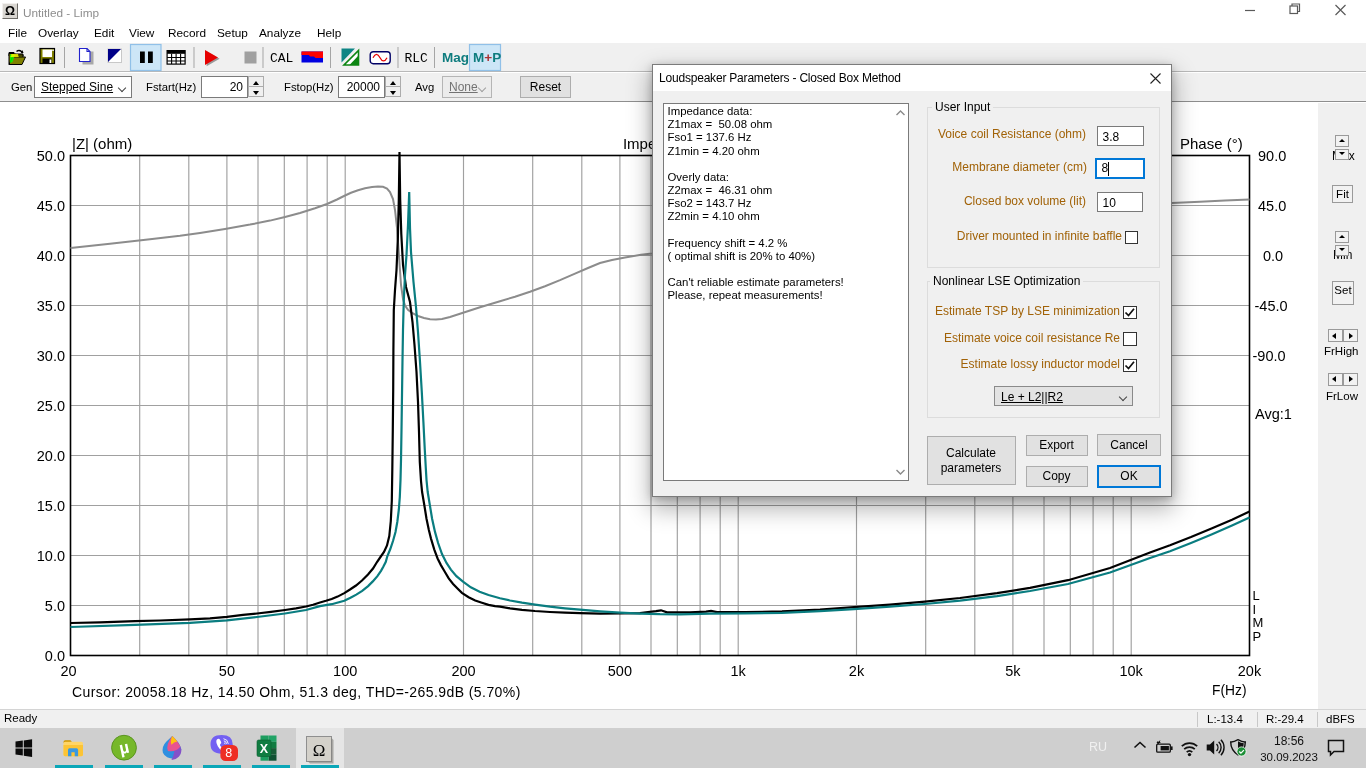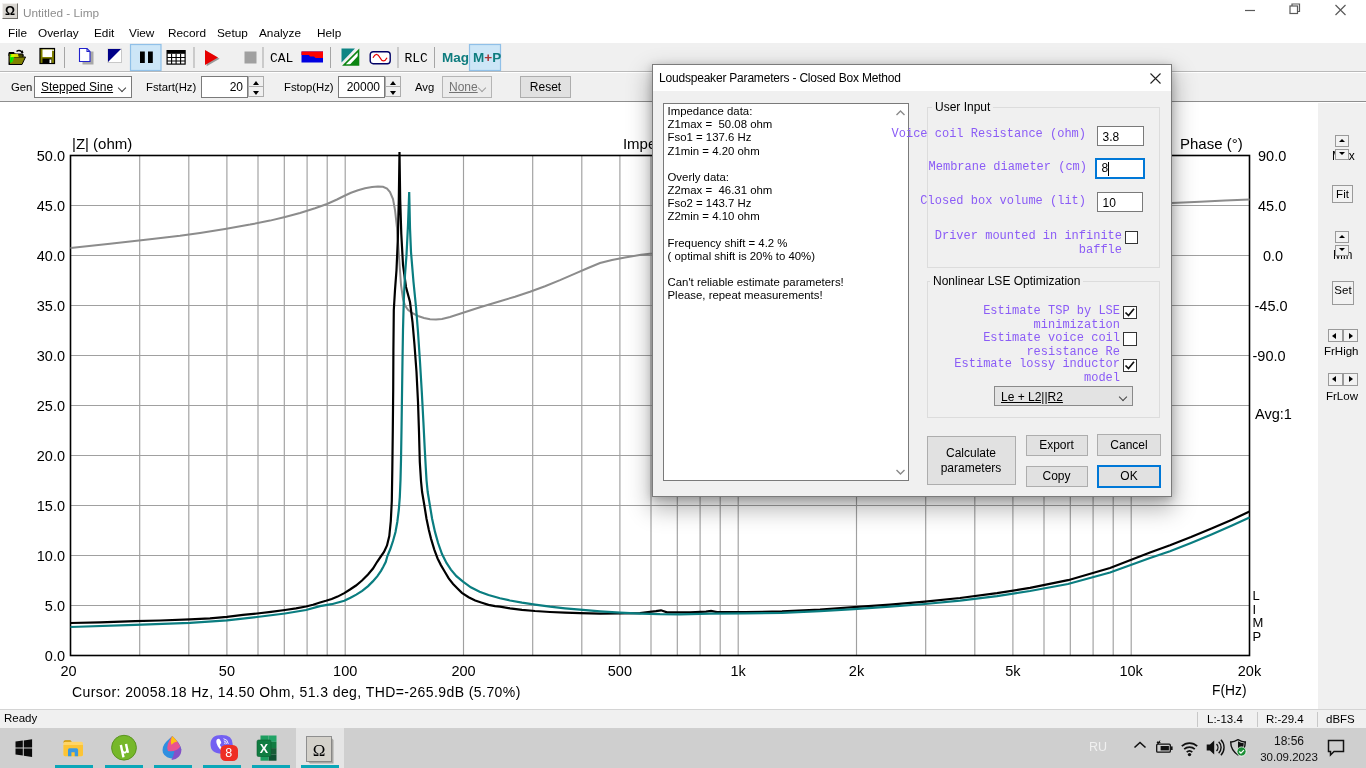--- a/index.html
+++ b/index.html
@@ -39,21 +39,21 @@
 .ssep { position:absolute; top:2px; width:1px; height:15px; background:#c8c8c8; }
 #taskbar { position:absolute; left:0; top:728px; width:1366px; height:40px; background:#cfcfcf; }
 .tbul { position:absolute; top:37px; height:3px; background:#0ba7b8; }
 #dialog { position:absolute; left:652px; top:64px; width:520px; height:433px; background:#f0f0f0; border:1.2px solid #7b7b7b; box-shadow:0 10px 22px 2px rgba(0,0,0,0.30), 0 2px 8px rgba(0,0,0,0.22); }
 #dlg-title { position:absolute; left:0; top:0; width:518px; height:26px; background:#fff; }
 #dlg-title .tx { position:absolute; left:6px; top:6px; font-size:12px; letter-spacing:-0.2px; color:#000; }
 #listbox { position:absolute; left:10px; top:38px; width:246px; height:378px; background:#fff; border:1px solid #7a7a7a; }
 #listbox pre { font-family:"Liberation Sans", sans-serif; font-size:11.4px; line-height:13.17px; margin:1px 0 0 3.5px; color:#000; }
 .grp { position:absolute; border:1px solid #dcdcdc; }
 .grp-lab { position:absolute; font-size:12px; color:#000; background:#f0f0f0; padding:0 3px; }
-.rlab { position:absolute; font-size:12px; color:#8b5cf6; text-align:right;font-family:Liberation Mono, monospace; }
+.rlab { position:absolute; font-size:12px; color:#a16207; text-align:right; }
 .dlg-input { position:absolute; background:#fff; border:1px solid #7a7a7a; font-size:12px; }
 .dlg-input .tx { position:absolute; left:5px; top:2.5px; }
 .cb { position:absolute; width:13.5px; height:13.5px; background:#fff; border:1.4px solid #333; }
 .cb svg { position:absolute; left:0.4px; top:0.8px; }
 .dbtn { position:absolute; background:#e1e1e1; border:1px solid #adadad; font-size:12px; color:#000; text-align:center; }
 </style>
 </head>
 <body>
 
 <div id="titlebar">

